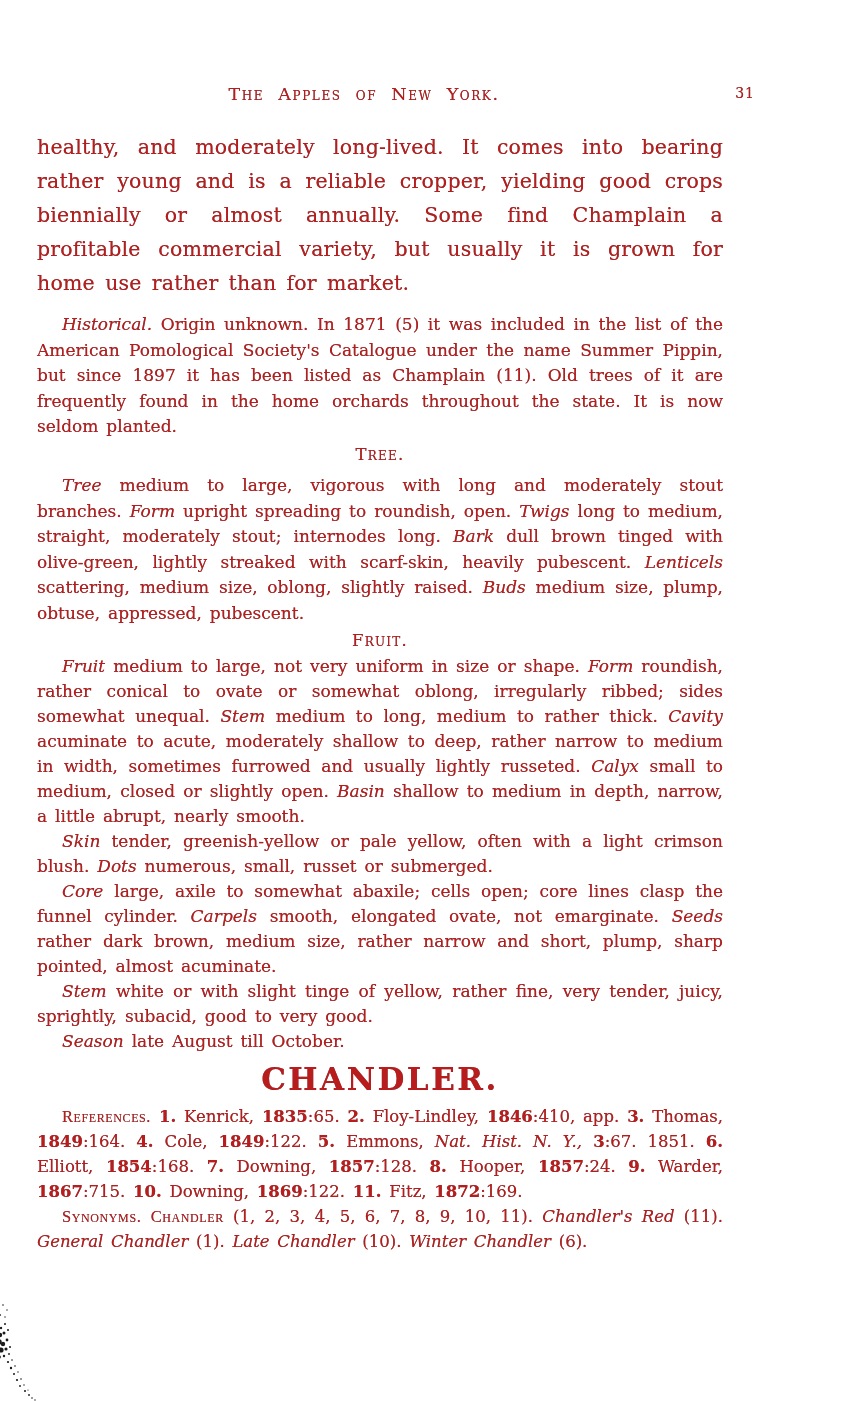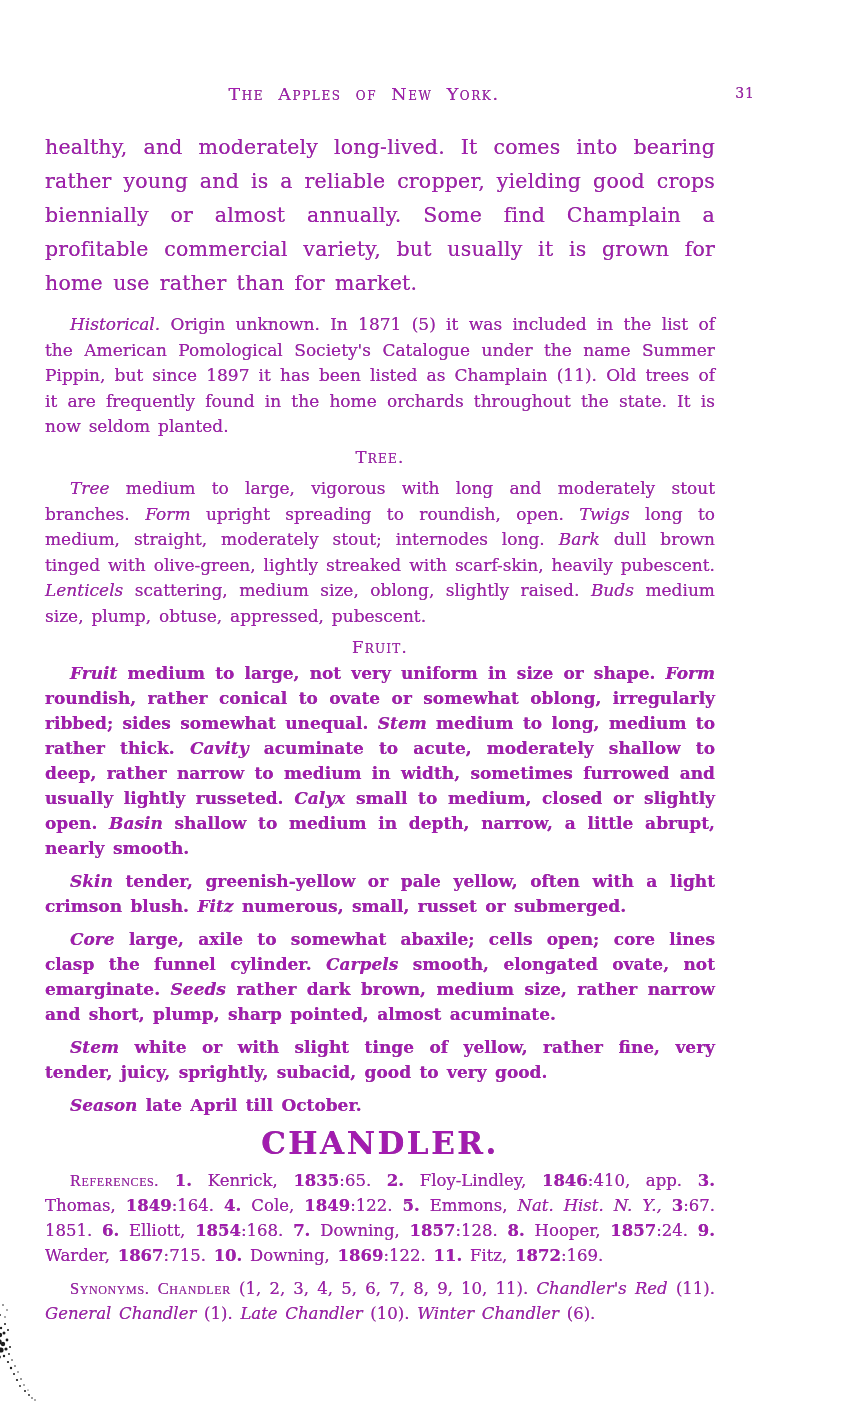--- a/index.html
+++ b/index.html
@@ -4,21 +4,21 @@
 <title>Scanned Book Page</title>
 <style>
   html, body { margin: 0; padding: 0; background: #ffffff; }
   .page {
     position: relative;
     width: 850px;
     height: 1401px;
     background: #ffffff;
     overflow: hidden;
     font-family: "DejaVu Serif", "Liberation Serif", serif;
-    color: #a21caf;
+    color: #b91c1c;
     text-shadow: 0 0 0.5px rgba(10,10,10,0.55);
   }
   .textblock {
     position: absolute;
     left: 37px;
     top: 0;
     width: 686px;
   }
   
   .header {
@@ -37,21 +37,21 @@
     word-spacing: 7px;
   }
   .page-number {
     position: absolute;
     right: -32px;
     top: 1px;
     font-size: 14px;
     letter-spacing: 1px;
   }
   
-  p { margin: 8px; }
+  p { margin: 0; }
   .body-lg {
     margin-top: 24px;
     font-size: 20.5px;
     line-height: 34px;
     text-align: justify;
     word-spacing: 3.5px;
     letter-spacing: 0.2px;
   }
   .body-sm {
     font-size: 17px;
@@ -66,21 +66,21 @@
     padding-top: 0;
     text-align: center;
     font-variant: small-caps;
     font-weight: normal;
     font-size: 16.5px;
     letter-spacing: 1.2px;
     line-height: 20px;
   }
   .tree-para { margin-top: 8px; }
   .fruit-heading { margin-top: 4px; }
-  .fruit-block p { line-height: 25px; font-weight: bold; }
+  .fruit-block p { line-height: 25px; }
   .fruit-first { margin-top: 3px; }
   
   .variety-heading {
     margin: 8px 0 0 0;
     text-align: center;
     font-size: 31px;
     font-weight: bold;
     letter-spacing: 2.5px;
     line-height: 34px;
     font-variant: normal;
@@ -117,24 +117,24 @@
     <p class="body-lg">healthy, and moderately long-lived. It comes into bearing rather young and is a reliable cropper, yielding good crops biennially or almost annually. Some find Champlain a profitable commercial variety, but usually it is grown for home use rather than for market.</p>
 
     <p class="body-sm indent historical"><span class="seg-i">Historical.</span><span class="seg-n"> Origin unknown. In 1871 (5) it was included in the list of the American Pomological Society's Catalogue under the name Summer Pippin, but since 1897 it has been listed as Champlain (11). Old trees of it are frequently found in the home orchards throughout the state. It is now seldom planted.</span></p>
 
     <h3 class="section-heading">Tree.</h3>
     <p class="body-sm indent tree-para"><span class="seg-i">Tree</span><span class="seg-n"> medium to large, vigorous with long and moderately stout branches. </span><span class="seg-i">Form</span><span class="seg-n"> upright spreading to roundish, open. </span><span class="seg-i">Twigs</span><span class="seg-n"> long to medium, straight, moderately stout; internodes long. </span><span class="seg-i">Bark</span><span class="seg-n"> dull brown tinged with olive-green, lightly streaked with scarf-skin, heavily pubescent. </span><span class="seg-i">Lenticels</span><span class="seg-n"> scattering, medium size, oblong, slightly raised. </span><span class="seg-i">Buds</span><span class="seg-n"> medium size, plump, obtuse, appressed, pubescent.</span></p>
 
     <h3 class="section-heading fruit-heading">Fruit.</h3>
     <div class="fruit-block">
       <p class="body-sm indent fruit-first"><span class="seg-i">Fruit</span><span class="seg-n"> medium to large, not very uniform in size or shape. </span><span class="seg-i">Form</span><span class="seg-n"> roundish, rather conical to ovate or somewhat oblong, irregularly ribbed; sides somewhat unequal. </span><span class="seg-i">Stem</span><span class="seg-n"> medium to long, medium to rather thick. </span><span class="seg-i">Cavity</span><span class="seg-n"> acuminate to acute, moderately shallow to deep, rather narrow to medium in width, sometimes furrowed and usually lightly russeted. </span><span class="seg-i">Calyx</span><span class="seg-n"> small to medium, closed or slightly open. </span><span class="seg-i">Basin</span><span class="seg-n"> shallow to medium in depth, narrow, a little abrupt, nearly smooth.</span></p>
-      <p class="body-sm indent"><span class="seg-i">Skin</span><span class="seg-n"> tender, greenish-yellow or pale yellow, often with a light crimson blush. </span><span class="seg-i">Fitz</span><span class="seg-n"> numerous, small, russet or submerged.</span></p>
+      <p class="body-sm indent"><span class="seg-i">Skin</span><span class="seg-n"> tender, greenish-yellow or pale yellow, often with a light crimson blush. </span><span class="seg-i">Dots</span><span class="seg-n"> numerous, small, russet or submerged.</span></p>
       <p class="body-sm indent"><span class="seg-i">Core</span><span class="seg-n"> large, axile to somewhat abaxile; cells open; core lines clasp the funnel cylinder. </span><span class="seg-i">Carpels</span><span class="seg-n"> smooth, elongated ovate, not emarginate. </span><span class="seg-i">Seeds</span><span class="seg-n"> rather dark brown, medium size, rather narrow and short, plump, sharp pointed, almost acuminate.</span></p>
       <p class="body-sm indent"><span class="seg-i">Stem</span><span class="seg-n"> white or with slight tinge of yellow, rather fine, very tender, juicy, sprightly, subacid, good to very good.</span></p>
-      <p class="body-sm indent"><span class="seg-i">Season</span><span class="seg-n"> late April till October.</span></p>
+      <p class="body-sm indent"><span class="seg-i">Season</span><span class="seg-n"> late August till October.</span></p>
     </div>
 
     <h2 class="variety-heading">CHANDLER.</h2>
     <p class="body-sm indent refs"><span class="seg-sc">References.</span><span class="seg-n"> </span><span class="seg-b">1.</span><span class="seg-n"> Kenrick, </span><span class="seg-b">1835</span><span class="seg-n">:65. </span><span class="seg-b">2.</span><span class="seg-n"> Floy-Lindley, </span><span class="seg-b">1846</span><span class="seg-n">:410, app. </span><span class="seg-b">3.</span><span class="seg-n"> Thomas, </span><span class="seg-b">1849</span><span class="seg-n">:164. </span><span class="seg-b">4.</span><span class="seg-n"> Cole, </span><span class="seg-b">1849</span><span class="seg-n">:122. </span><span class="seg-b">5.</span><span class="seg-n"> Emmons, </span><span class="seg-i">Nat. Hist. N. Y.,</span><span class="seg-n"> </span><span class="seg-b">3</span><span class="seg-n">:67. 1851. </span><span class="seg-b">6.</span><span class="seg-n"> Elliott, </span><span class="seg-b">1854</span><span class="seg-n">:168. </span><span class="seg-b">7.</span><span class="seg-n"> Downing, </span><span class="seg-b">1857</span><span class="seg-n">:128. </span><span class="seg-b">8.</span><span class="seg-n"> Hooper, </span><span class="seg-b">1857</span><span class="seg-n">:24. </span><span class="seg-b">9.</span><span class="seg-n"> Warder, </span><span class="seg-b">1867</span><span class="seg-n">:715. </span><span class="seg-b">10.</span><span class="seg-n"> Downing, </span><span class="seg-b">1869</span><span class="seg-n">:122. </span><span class="seg-b">11.</span><span class="seg-n"> Fitz, </span><span class="seg-b">1872</span><span class="seg-n">:169.</span></p>
     <p class="body-sm indent syns"><span class="seg-sc">Synonyms.</span><span class="seg-n"> </span><span class="seg-sc">Chandler</span><span class="seg-n"> (1, 2, 3, 4, 5, 6, 7, 8, 9, 10, 11). </span><span class="seg-i">Chandler's Red</span><span class="seg-n"> (11). </span><span class="seg-i">General Chandler</span><span class="seg-n"> (1). </span><span class="seg-i">Late Chandler</span><span class="seg-n"> (10). </span><span class="seg-i">Winter Chandler</span><span class="seg-n"> (6).</span></p>
 
   </div>
 
   <svg class="smudge" width="46" height="101" viewBox="0 0 46 101" xmlns="http://www.w3.org/2000/svg" fill="#1a1a1a">
     <circle cx="5" cy="5" r="0.8"></circle>

